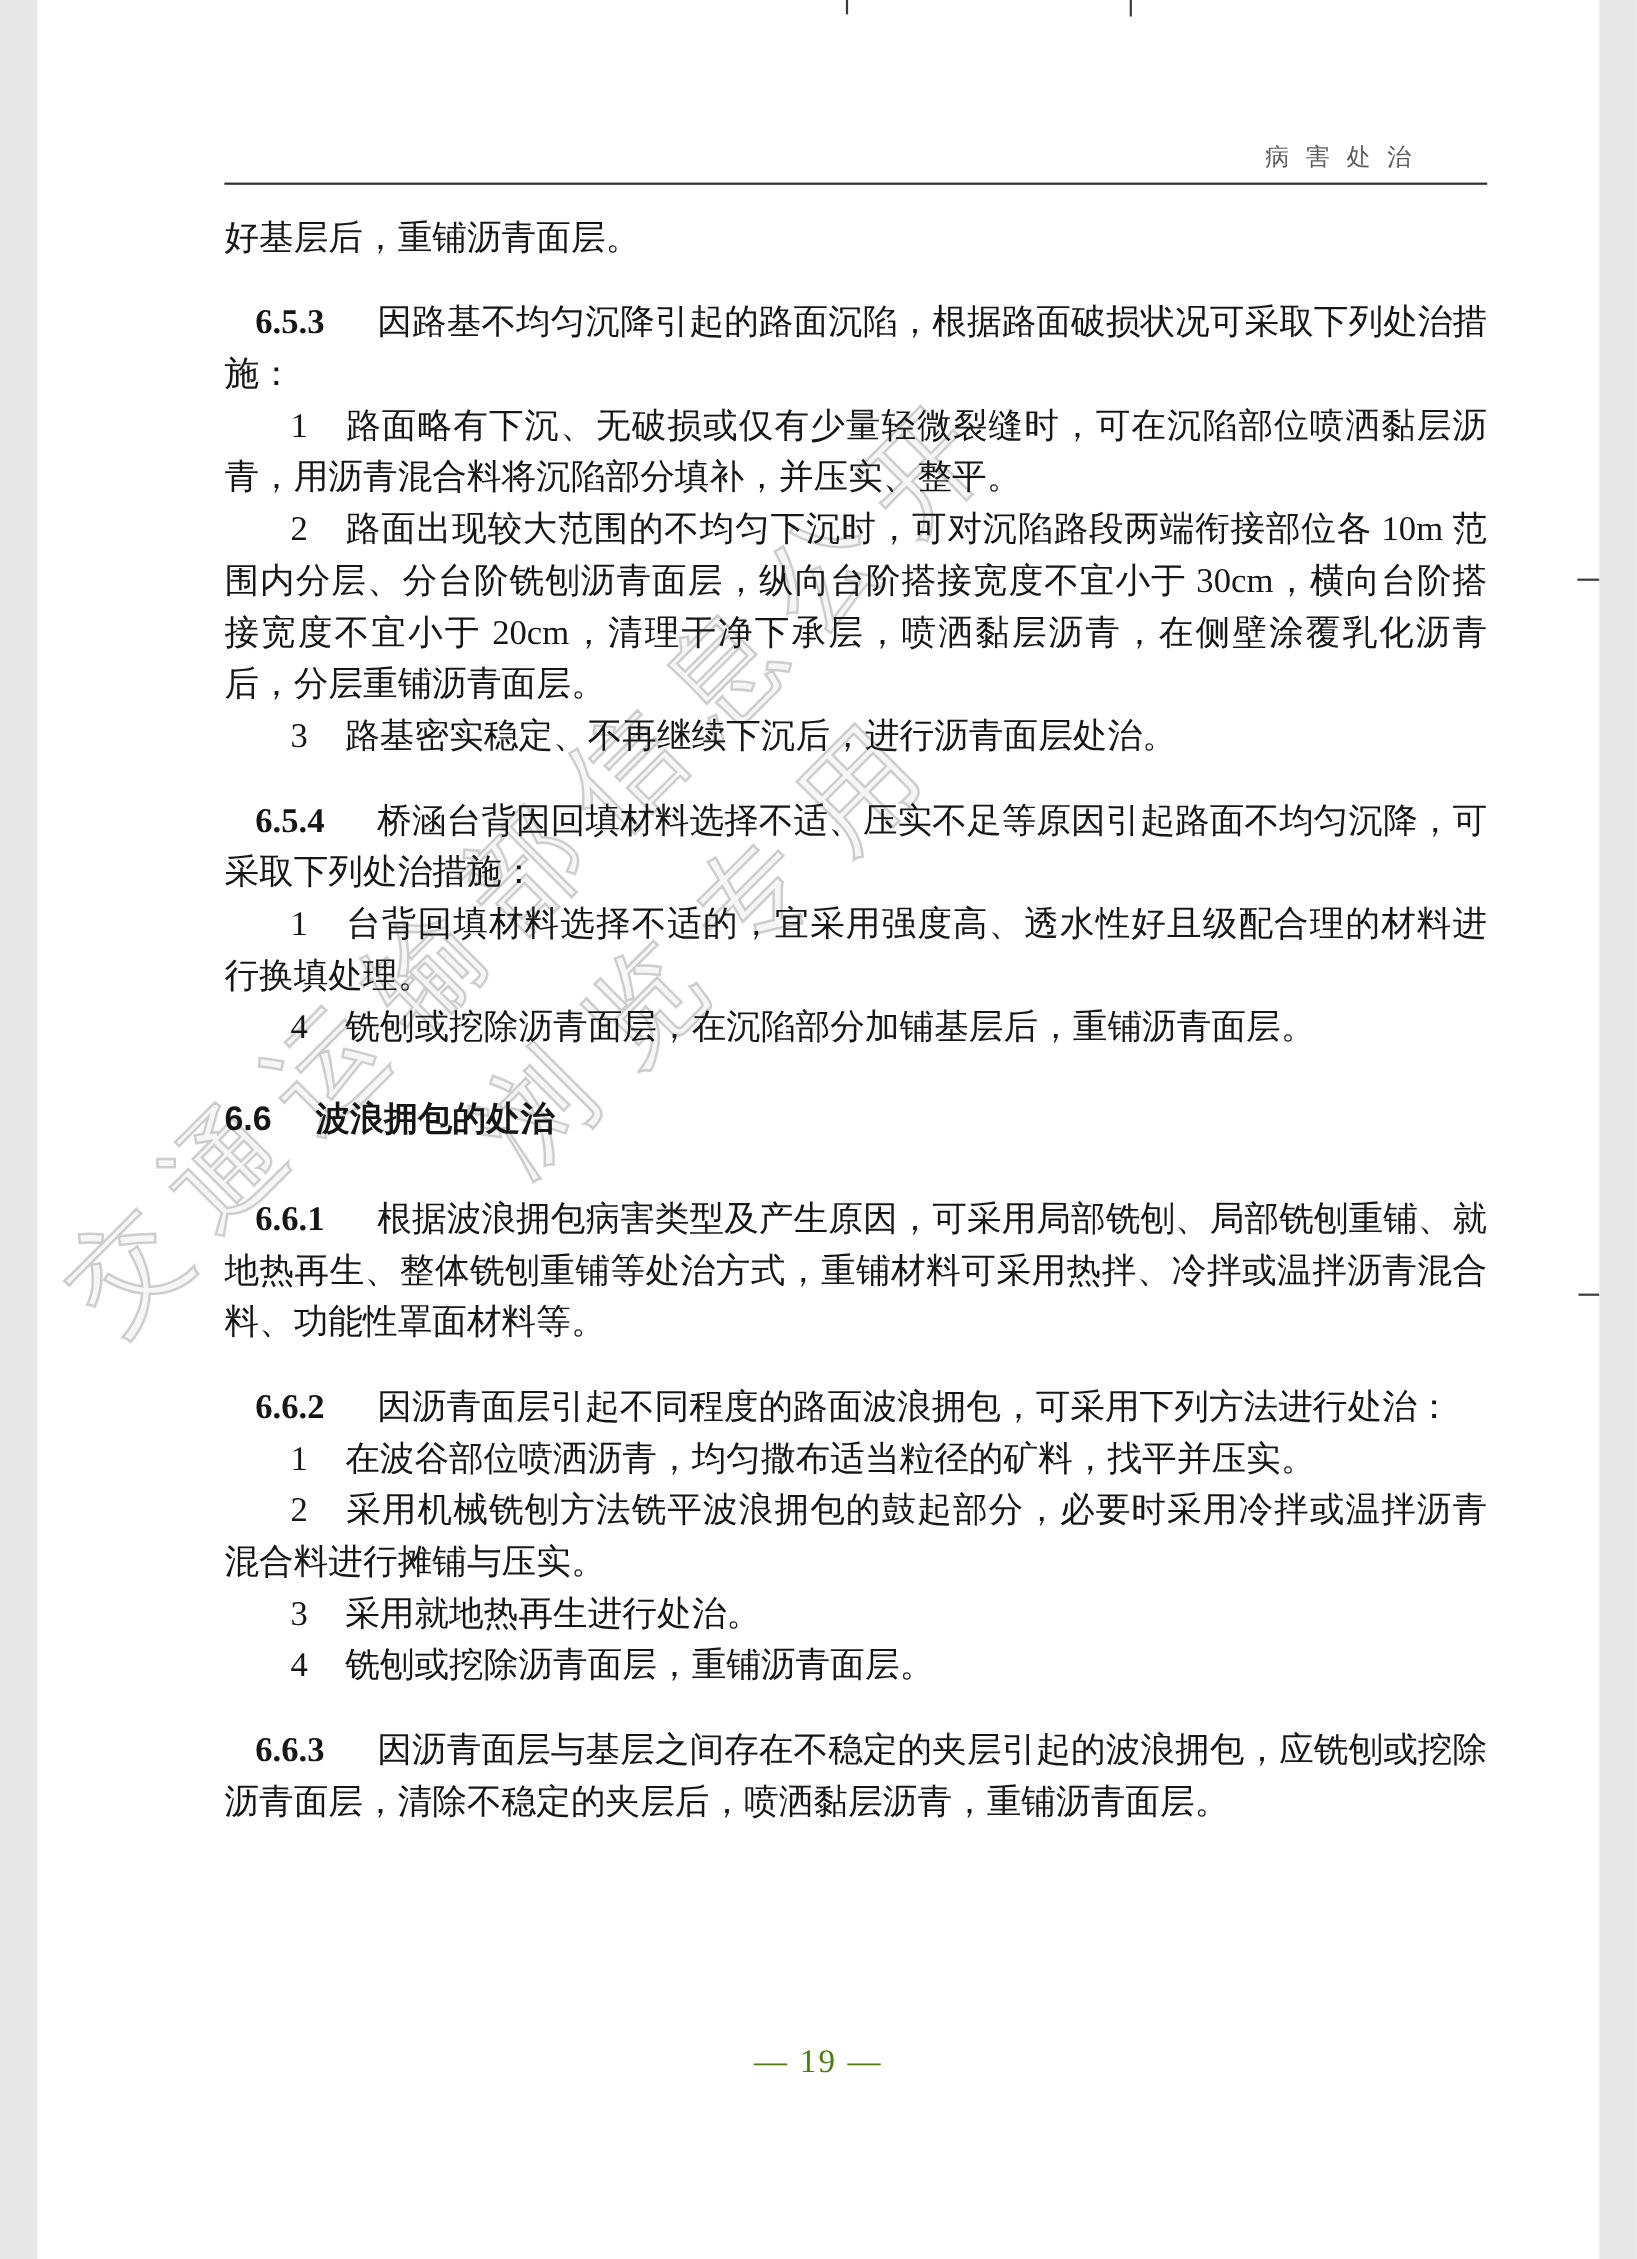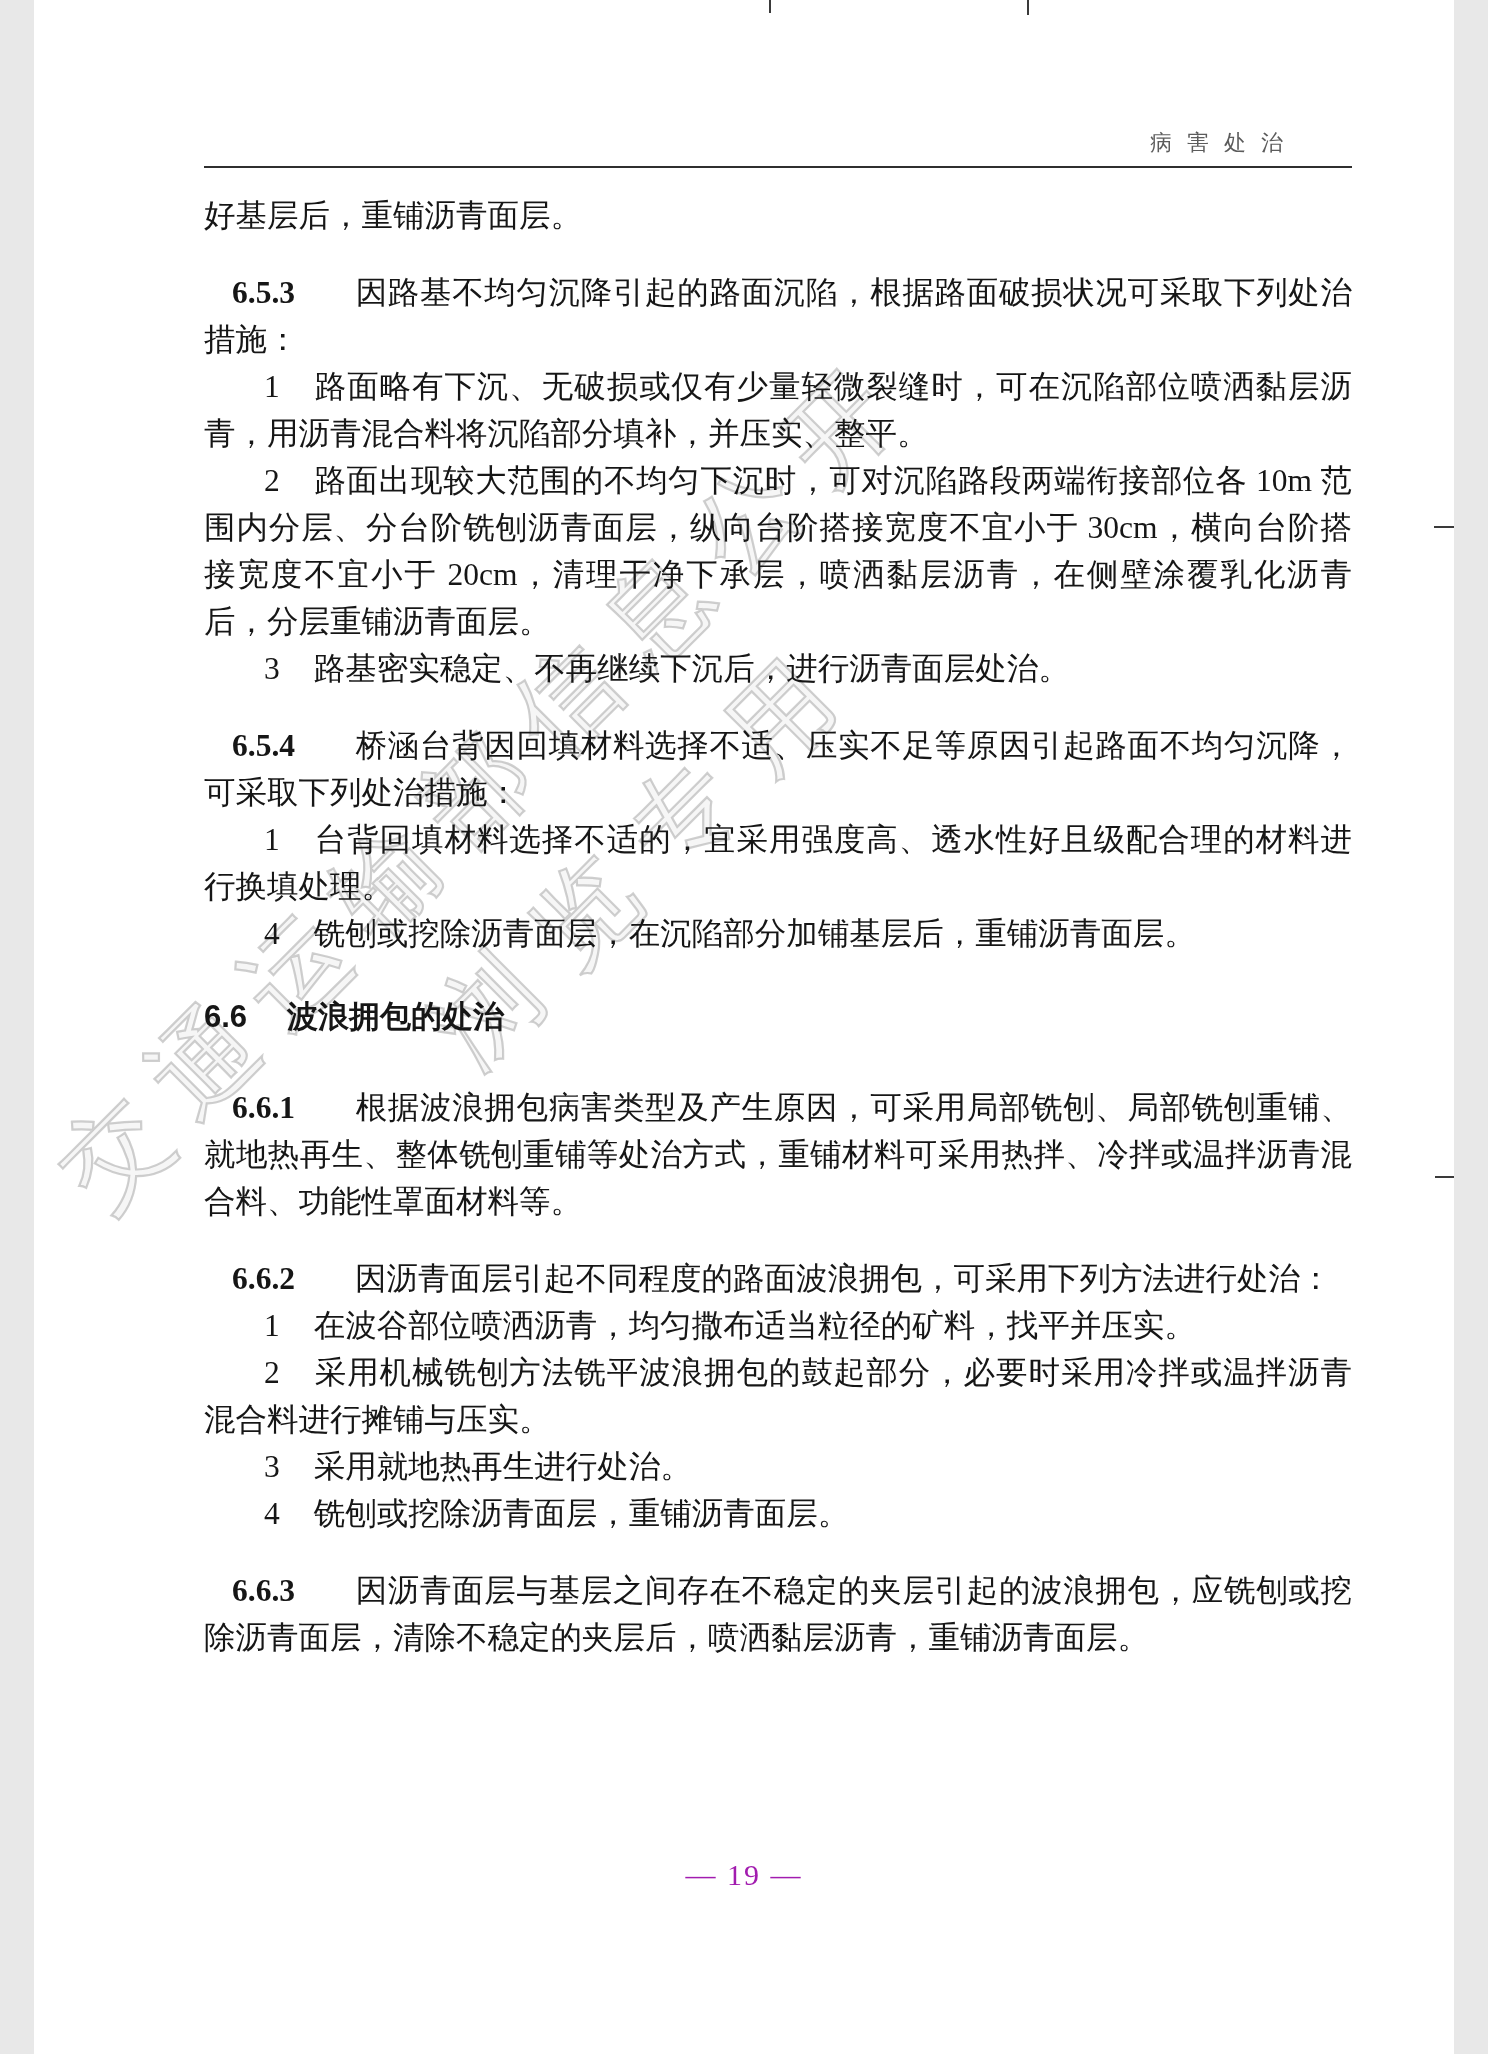--- a/index.html
+++ b/index.html
@@ -49,27 +49,27 @@
   }
   p.continuation { text-indent:0; }
   p.clause { text-indent:28px; margin-top:30px; }
   p.item   { text-indent:60px; }
   p.heading {
     text-indent:0; margin-top:36px; margin-bottom:44px;
     font-weight:bold;
     font-family:"Liberation Sans","DejaVu Sans",sans-serif;
     font-size:31px;
   }
-  .cnum { font-weight:bold; margin-right:60px; }
+  .cnum { font-weight:bold; margin-right:48px; }
   .hnum { margin-right:40px; }
   .inum { margin-right:34px; }
   
   .page-number {
     position:absolute; top:1858px; left:0; width:100%;
-    text-align:center; font-size:30px; color:#a21caf; z-index:2;
+    text-align:center; font-size:30px; color:#4d7c0f; z-index:2;
     letter-spacing:2px;
   }
   
   .tick-v1 { position:absolute; top:0; left:735px;  width:2px; height:13px; background:#3a3a3a; }
   .tick-v2 { position:absolute; top:0; left:993px;  width:2px; height:15px; background:#3a3a3a; }
   .tick-h1 { position:absolute; top:526px;  right:0; width:20px; height:2px; background:#3a3a3a; }
   .tick-h2 { position:absolute; top:1176px; right:0; width:19px; height:2px; background:#3a3a3a; }
 </style>
 </head>
 <body>

